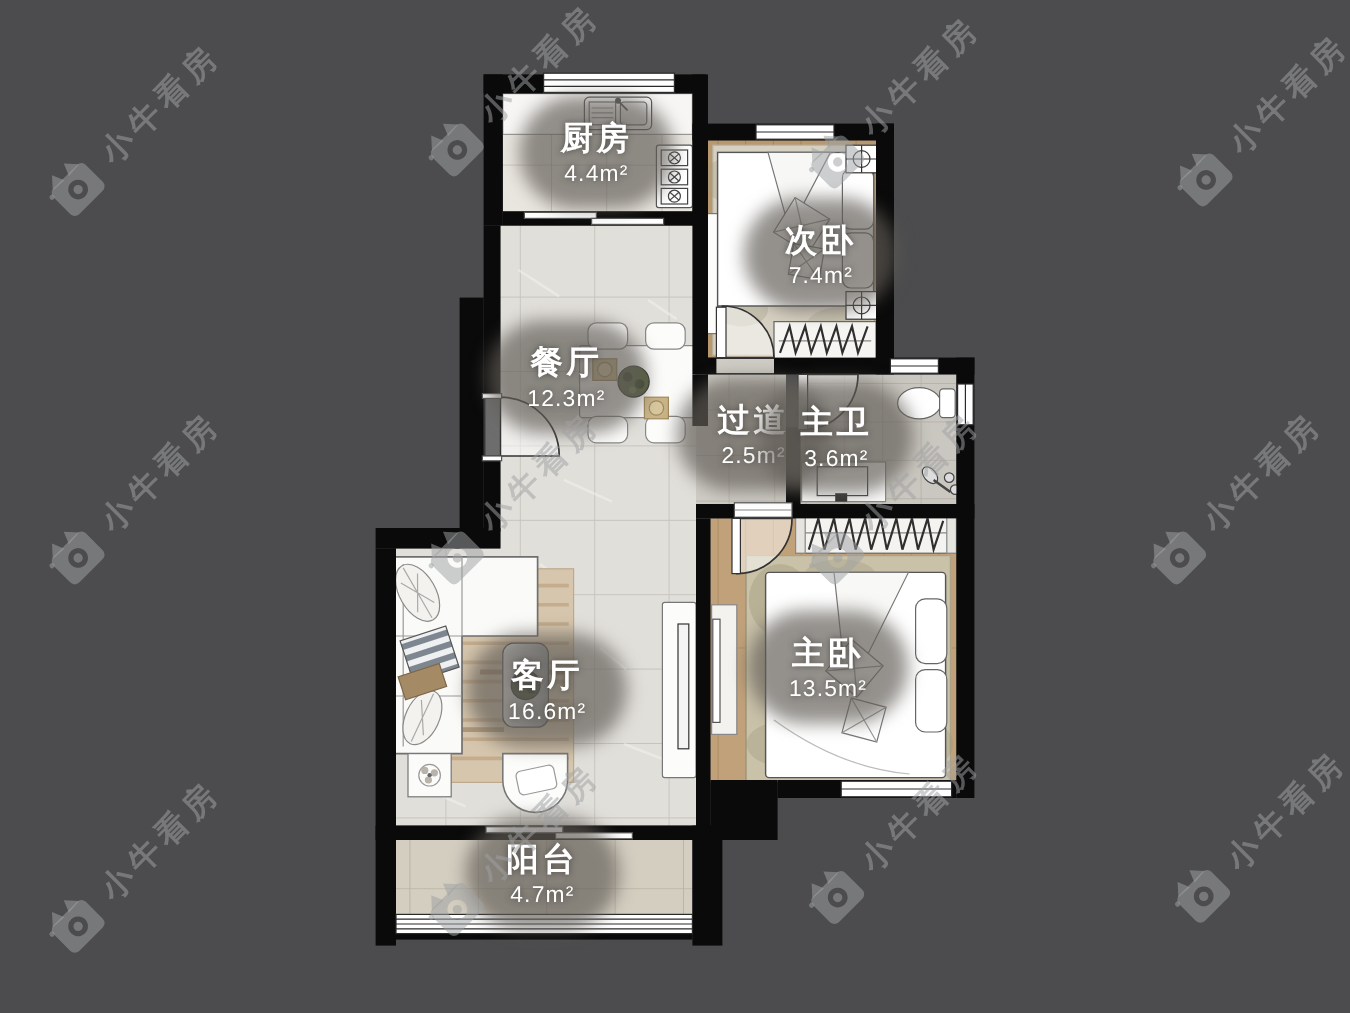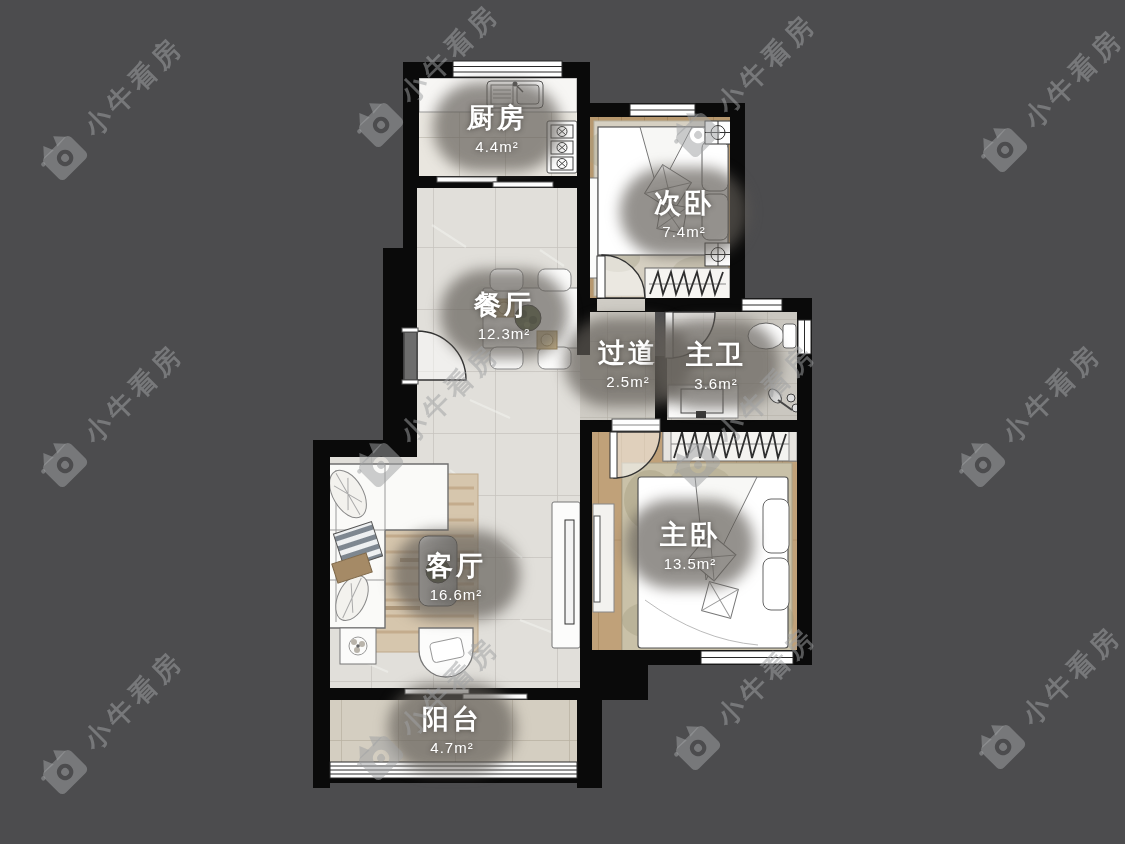--- a/index.html
+++ b/index.html
@@ -6,21 +6,21 @@
   .stage{position:relative;width:1125px;height:844px;background:#4c4c4e;overflow:hidden;
          font-family:"Liberation Sans",sans-serif;}
   .plan-svg{position:absolute;left:0;top:0;z-index:10;}
   
   .room-label{position:absolute;transform:translate(-50%,-50%);text-align:center;color:#fff;
               z-index:30;pointer-events:none;}
   .room-label::before{content:"";position:absolute;left:-34px;right:-34px;top:-17px;bottom:-17px;
               background:rgba(97,93,87,.68);border-radius:999px;filter:blur(7px);z-index:-1;}
   .room-name{font-size:27px;font-weight:700;letter-spacing:3px;white-space:nowrap;
              text-shadow:0 0 5px rgba(70,67,62,.9);}
-  .room-area{font-size:15px;margin-top:2px;letter-spacing:1px;white-space:nowrap;
+  .room-area{font-size:19px;margin-top:2px;letter-spacing:1px;white-space:nowrap;
              text-shadow:0 0 5px rgba(70,67,62,.9);}
   
   .wm{position:absolute;z-index:40;pointer-events:none;color:rgba(160,161,163,.52);
       transform:translate(-50%,-50%) rotate(-45deg);display:flex;align-items:center;gap:9px;}
   .wm svg{width:52px;height:52px;flex:0 0 auto;}
   .wm-text{font-size:27px;font-weight:700;letter-spacing:5px;white-space:nowrap;}
 </style>
 </head>
 <body>
 
@@ -372,36 +372,36 @@
   <div class="room-label" style="left: 497px; top: 127px;">
     <div class="room-name">厨房</div>
     <div class="room-area">4.4m²</div>
   </div>
 
   <div class="room-label" style="left: 684px; top: 212px;">
     <div class="room-name">次卧</div>
     <div class="room-area">7.4m²</div>
   </div>
 
-  <div class="room-label" style="left: 504px; top: 314px;">
+  <div class="room-label" style="left: 472px; top: 314px;">
     <div class="room-name">餐厅</div>
     <div class="room-area">12.3m²</div>
   </div>
 
   <div class="room-label" style="left: 628px; top: 362px;">
     <div class="room-name">过道</div>
     <div class="room-area">2.5m²</div>
   </div>
 
-  <div class="room-label" style="left: 716px; top: 364px;">
+  <div class="room-label" style="left: 697px; top: 364px;">
     <div class="room-name">主卫</div>
     <div class="room-area">3.6m²</div>
   </div>
 
-  <div class="room-label" style="left: 690px; top: 544px;">
+  <div class="room-label" style="left: 690px; top: 556px;">
     <div class="room-name">主卧</div>
     <div class="room-area">13.5m²</div>
   </div>
 
   <div class="room-label" style="left: 456px; top: 575px;">
     <div class="room-name">客厅</div>
     <div class="room-area">16.6m²</div>
   </div>
 
   <div class="room-label" style="left: 452px; top: 728px;">

